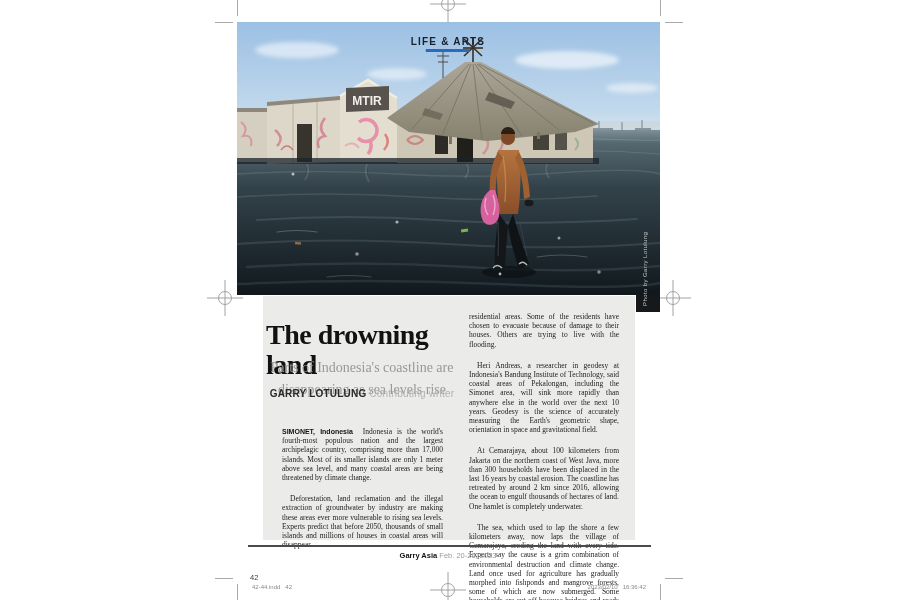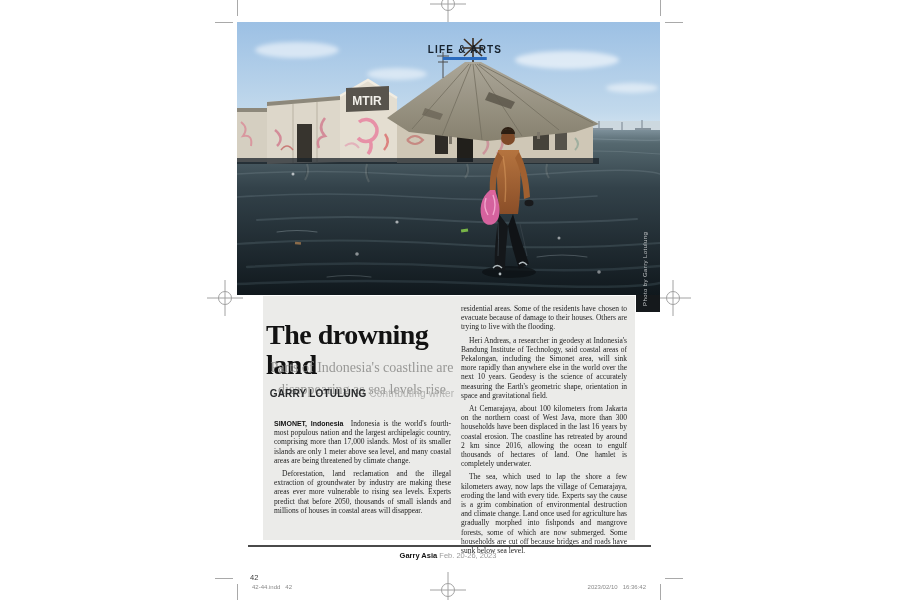--- a/index.html
+++ b/index.html
@@ -10,39 +10,39 @@
   .regmark{position:absolute;}
   .regmark svg{display:block;}
   
   .photo{position:absolute;left:237px;top:22px;width:423px;height:275px;overflow:hidden;}
   .photo svg{display:block;}
   .credit-strip{position:absolute;left:636px;top:295px;width:24px;height:17px;background:#15191c;}
   .photo-credit{position:absolute;left:642px;top:188px;width:14px;height:124px;
     color:#c3c6c8;font-size:6px;letter-spacing:.4px;
     transform:rotate(-90deg) translateX(-118px);transform-origin:top left;
     white-space:nowrap;}
-  .section-tag{position:absolute;left:448px;top:44px;transform:translateX(-50%);text-align:right;margin-left:17px;}
+  .section-tag{position:absolute;left:448px;top:36px;transform:translateX(-50%);text-align:right;}
   .section-tag .tag-text{font-size:10px;font-weight:bold;letter-spacing:1.2px;color:#16222e;}
   .tag-underline{width:44px;height:3px;background:#2a6bbf;margin:2px auto 0;}
   
   .panel{position:absolute;left:263px;top:296px;width:372px;height:244px;background:#ebebe9;}
   .headline{position:absolute;left:266px;top:301px;width:192px;
     font-family:"Liberation Serif",serif;font-weight:bold;color:#121212;
     font-size:28px;line-height:30px;letter-spacing:-0.5px;}
   .subhead{position:absolute;left:268px;top:357px;width:188px;text-align:center;
     font-family:"Liberation Serif",serif;color:#989896;font-size:14px;line-height:22px;}
   .byline{position:absolute;left:268px;top:388px;width:188px;text-align:center;
     font-size:10px;letter-spacing:.2px;}
   .byline .author{font-weight:bold;color:#27292b;}
   .byline .role{color:#b4b4b2;}
   .bodycol{position:absolute;font-family:"Liberation Serif",serif;font-size:7.5px;
     line-height:9.2px;color:#1c1c1c;text-align:justify;}
   .col-left{left:270px;top:415px;width:185px;}
   .col-right{left:457px;top:300px;width:174px;}
-  .bodycol p{margin:4px;text-indent:8px;}
+  .bodycol p{margin:12px;text-indent:8px;}
   .bodycol p.no-indent{text-indent:0;}
   .lead-in{font-family:"Liberation Sans",sans-serif;font-weight:bold;font-size:7px;color:#111;}
   .end-mark{display:inline-block;width:5px;height:5px;background:#2a6bbf;margin-left:2px;vertical-align:baseline;}
   
   .footer-rule{position:absolute;left:248px;top:545px;width:403px;height:2px;background:#4a4a4a;}
   .footer-pagenum{position:absolute;left:250px;top:573px;font-size:7.5px;color:#3a3a3a;}
   .footer-center{position:absolute;left:448px;top:551px;transform:translateX(-50%);font-size:7.5px;white-space:nowrap;}
   .footer-center .pub{font-weight:bold;color:#111;}
   .footer-center .date{color:#9b9b9b;}
   .slug{position:absolute;top:584px;font-size:6px;color:#8a8a8a;white-space:pre;}

